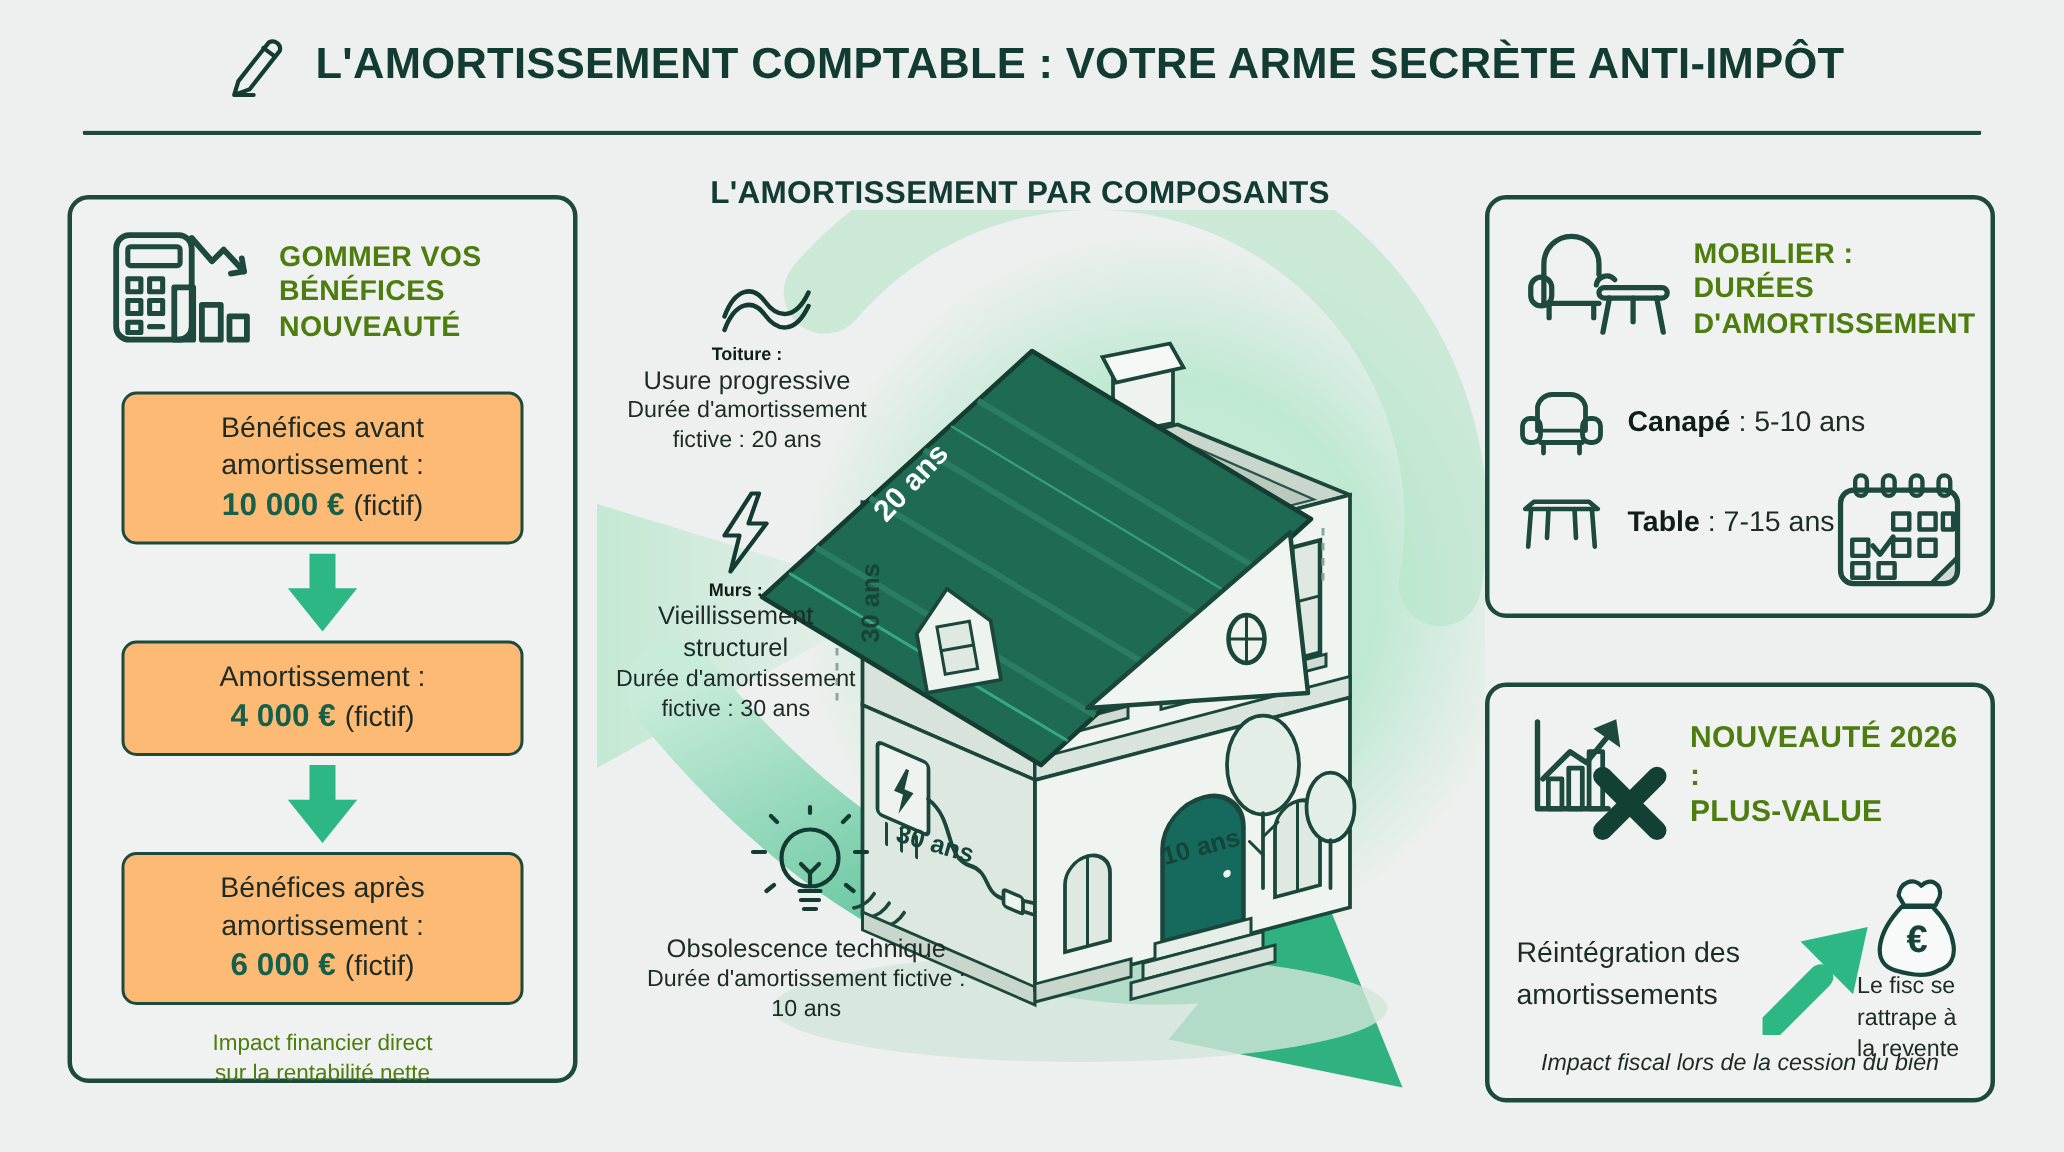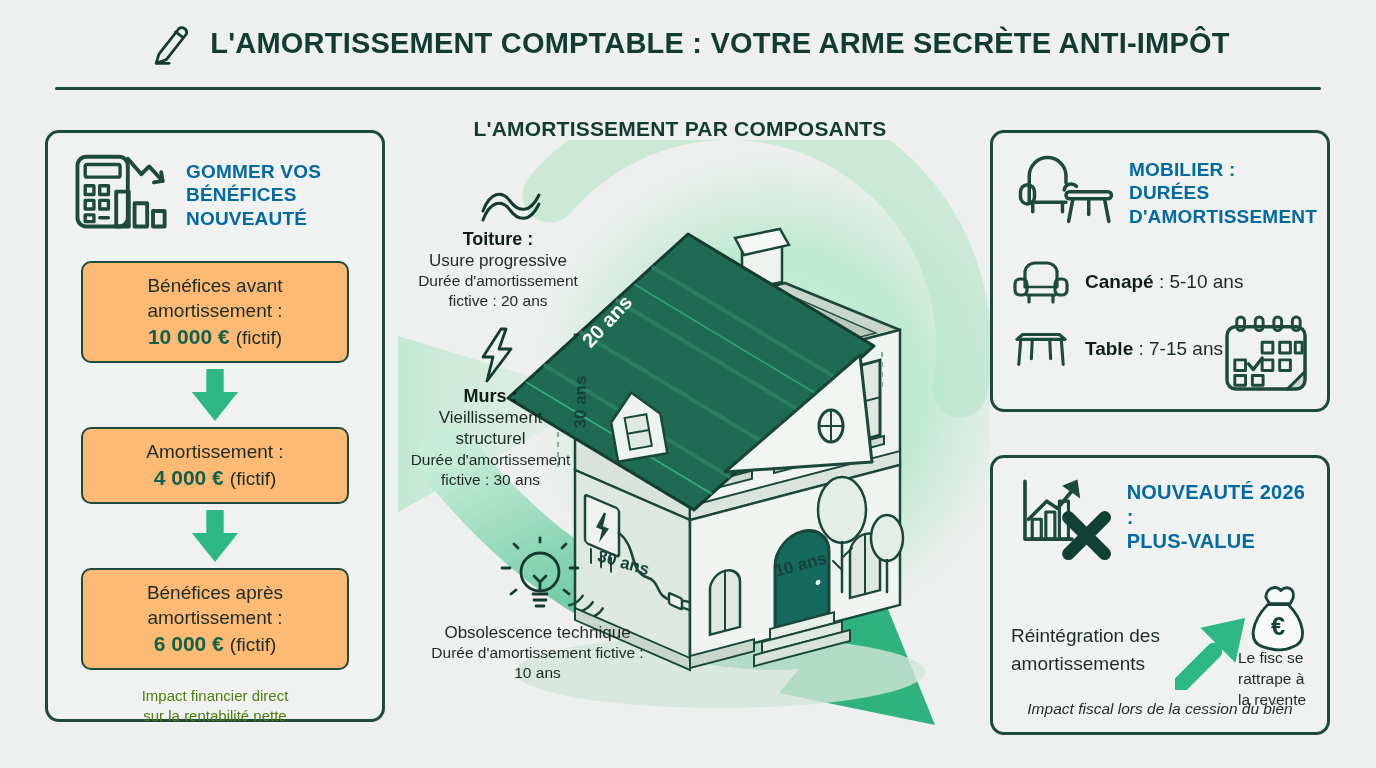--- a/index.html
+++ b/index.html
@@ -10,32 +10,32 @@
   .header{position:absolute;top:18px;left:0;width:1376px;display:flex;justify-content:center;
           align-items:center;gap:16px;}
   .title{font-size:29px;font-weight:800;letter-spacing:.2px;color:#123c31;white-space:nowrap;}
   .rule{position:absolute;top:87px;left:55px;width:1266px;height:0;border-top:3px solid #1d4a3d;border-radius:2px;}
   
   .panel{position:absolute;border:3px solid #1d4a3d;border-radius:14px;background:#eff2f0;box-sizing:border-box;}
   .p-left{left:45px;top:130px;width:340px;height:592px;}
   .p-mob{left:990px;top:130px;width:340px;height:282px;}
   .p-pv{left:990px;top:455px;width:340px;height:280px;}
   .hdr-row{display:flex;align-items:center;gap:14px;padding:16px 10px 0 24px;}
-  .hdr-txt{font-size:19px;font-weight:800;line-height:1.22;color:#0369a1;letter-spacing:.2px;}
+  .hdr-txt{font-size:19px;font-weight:800;line-height:1.22;color:#4d7c0f;letter-spacing:.2px;}
   .ibox{border:2.5px solid #1d4a3d;border-radius:10px;background:#fdba74;text-align:center;
         padding:10px 8px;margin:0 auto;width:268px;box-sizing:border-box;font-size:19px;line-height:1.32;}
   .amount{font-weight:800;font-size:21px;color:#15604b;}
   .suffix{margin-left:6px;}
   .dn-arrow{display:block;margin:6px auto;}
   .foot{font-size:15px;text-align:center;line-height:1.35;color:#4d7c0f;margin-top:16px;}
   
   .c-title{position:absolute;left:400px;top:117px;width:560px;text-align:center;
            font-size:21px;font-weight:800;color:#123c31;letter-spacing:.2px;}
   .comp{position:absolute;text-align:center;z-index:3;}
-  .comp .nm{font-weight:800;font-size:18px;color:#101d18;}
+  .comp .nm{font-weight:800;font-size:12px;color:#101d18;}
   .comp .ds{font-size:17px;line-height:1.25;}
   .comp .dt{font-size:15.5px;line-height:1.3;}
   .scene{position:absolute;left:390px;top:140px;width:600px;height:628px;z-index:1;}
   .icon-abs{position:absolute;z-index:3;}
   
   .mob-row{display:flex;align-items:center;gap:16px;margin:20px 0 0 20px;font-size:19px;}
   .mob-row b{font-weight:800;color:#101d18;}
   .cal{position:absolute;right:16px;bottom:16px;}
   
   .pv-body{position:relative;height:150px;}

